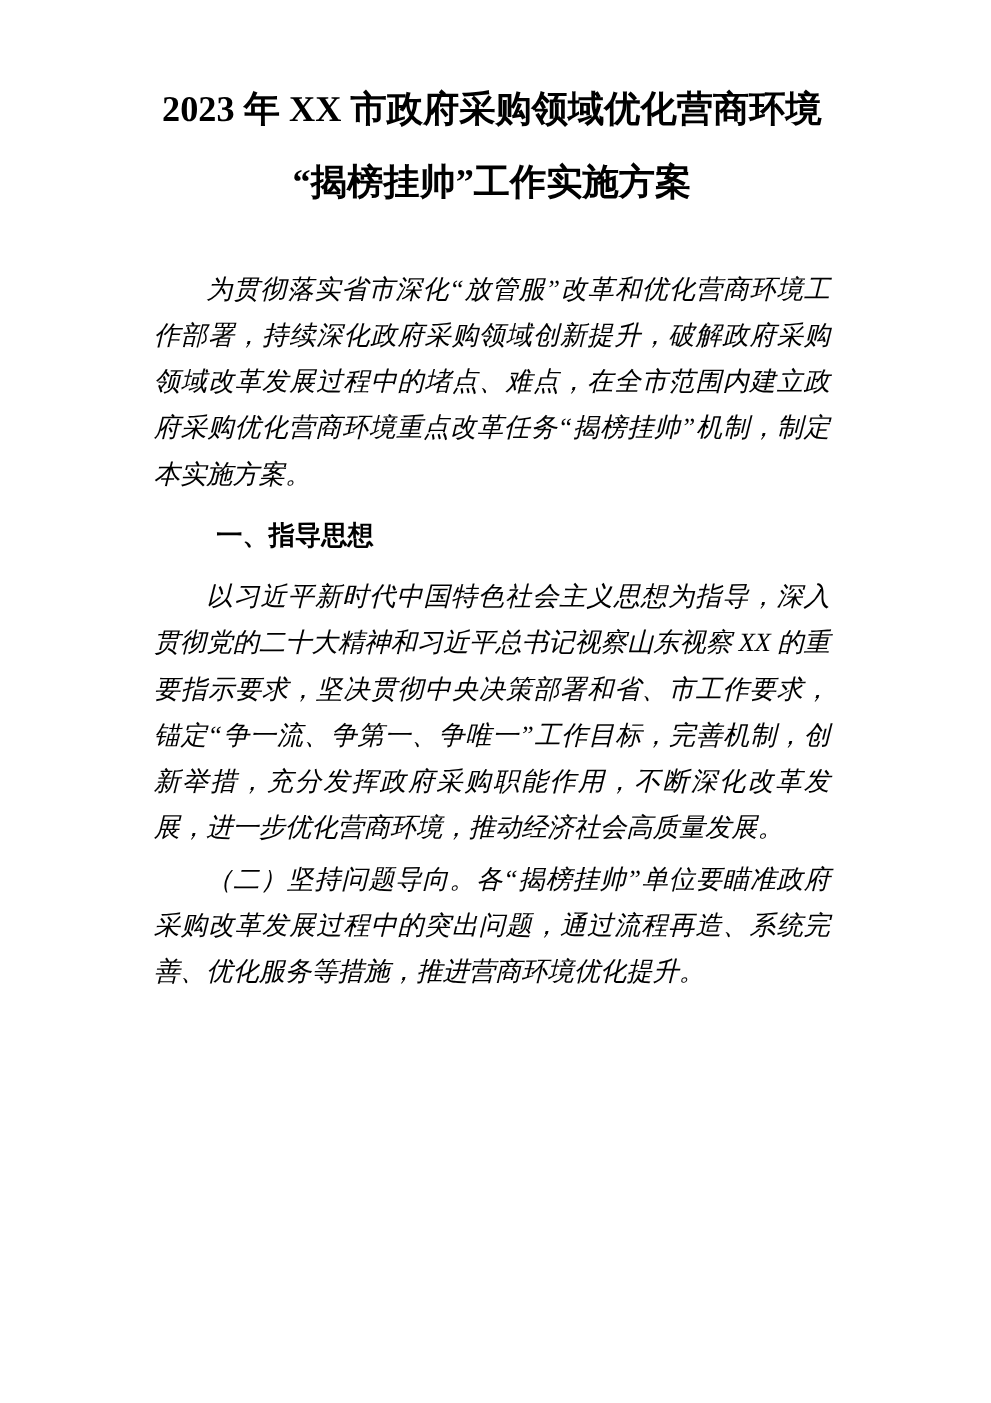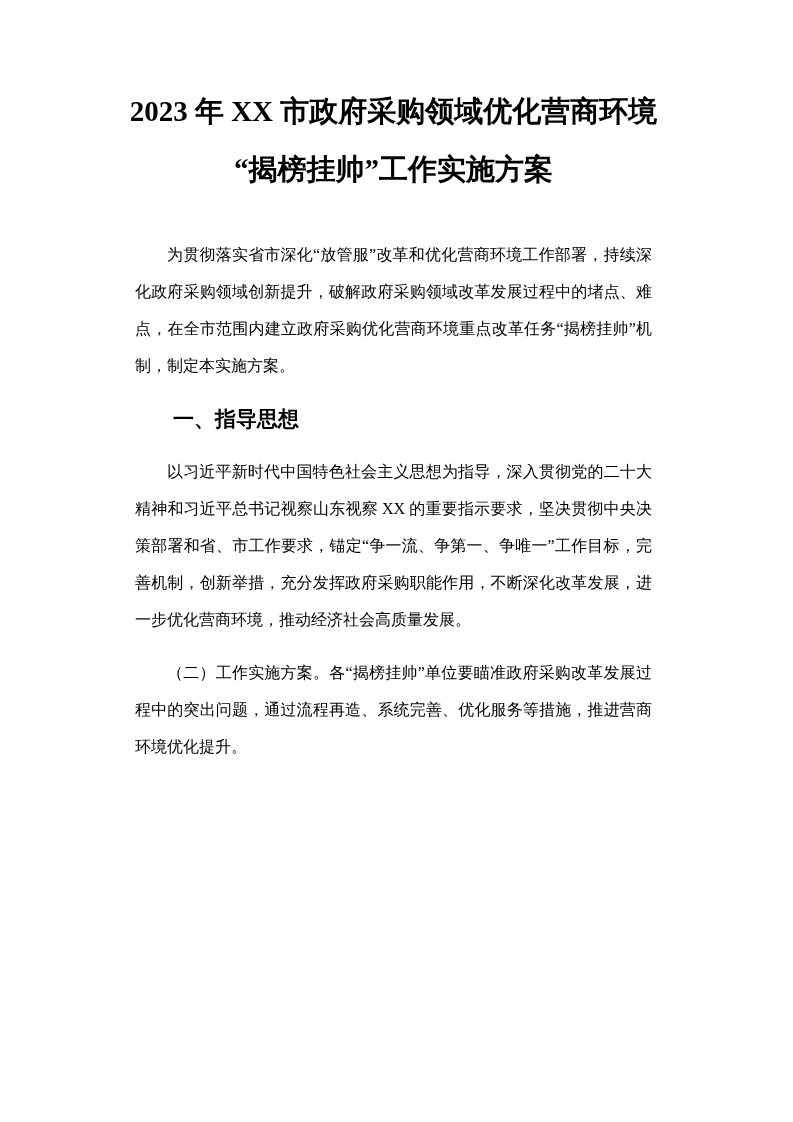--- a/index.html
+++ b/index.html
@@ -11,42 +11,43 @@
     height: 1122px;
     background: #ffffff;
     color: #000000;
     overflow: hidden;
     font-family: "Liberation Serif", "DejaVu Serif", serif;
   }
   .page {
     box-sizing: border-box;
     width: 793px;
     height: 1122px;
-    padding: 82px 125px 0 119px;
+    padding: 59px 125px 0 119px;
     background: #ffffff;
   }
   .doc-title {
     margin: 0;
     font-size: 29px;
     line-height: 58px;
     font-weight: bold;
     text-align: center;
     font-family: "Liberation Serif", "DejaVu Serif", serif;
   }
   .title-line {
     display: block;
     white-space: nowrap;
   }
   .body-para {
-    margin: 16px;
-    font-size: 16px;
+    margin: 4px;
+    font-size: 21px;
     line-height: 37px;
     text-align: justify;
     text-indent: 2em;
     font-family: "Liberation Serif", "DejaVu Serif", serif;
+    font-style: italic;
   }
   .intro-para {
     margin-top: 38px;
   }
   .section-heading {
     margin: 12px;
     font-size: 21px;
     line-height: 37px;
     font-weight: bold;
     text-indent: 2em;
@@ -68,15 +69,15 @@
   </h1>
 
   <p class="body-para intro-para">为贯彻落实省市深化“放管服”改革和优化营商环境工作部署，持续深化政府采购领域创新提升，破解政府采购领域改革发展过程中的堵点、难点，在全市范围内建立政府采购优化营商环境重点改革任务“揭榜挂帅”机制，制定本实施方案。</p>
 
   <h2 class="section-heading">一、指导思想</h2>
 
   <p class="body-para">以习近平新时代中国特色社会主义思想为指导，深入贯彻党的二十大精神和习近平总书记视察山东视察 XX 的重要指示要求，坚决贯彻中央决策部署和省、市工作要求，锚定“争一流、争第一、争唯一”工作目标，完善机制，创新举措，充分发挥政府采购职能作用，不断深化改革发展，进一步优化营商环境，推动经济社会高质量发展。</p>
 
 
 
-  <p class="body-para"><span class="leadin">（二）工作实施方案。</span><span>各“揭榜挂帅”单位要瞄准政府采购改革发展过程中的突出问题，通过流程再造、系统完善、优化服务等措施，推进营商环境优化提升。</span></p>
+  <p class="body-para"><span class="leadin">（二）坚持问题导向。</span><span>各“揭榜挂帅”单位要瞄准政府采购改革发展过程中的突出问题，通过流程再造、系统完善、优化服务等措施，推进营商环境优化提升。</span></p>
 
 </div>
 
 </body></html>

